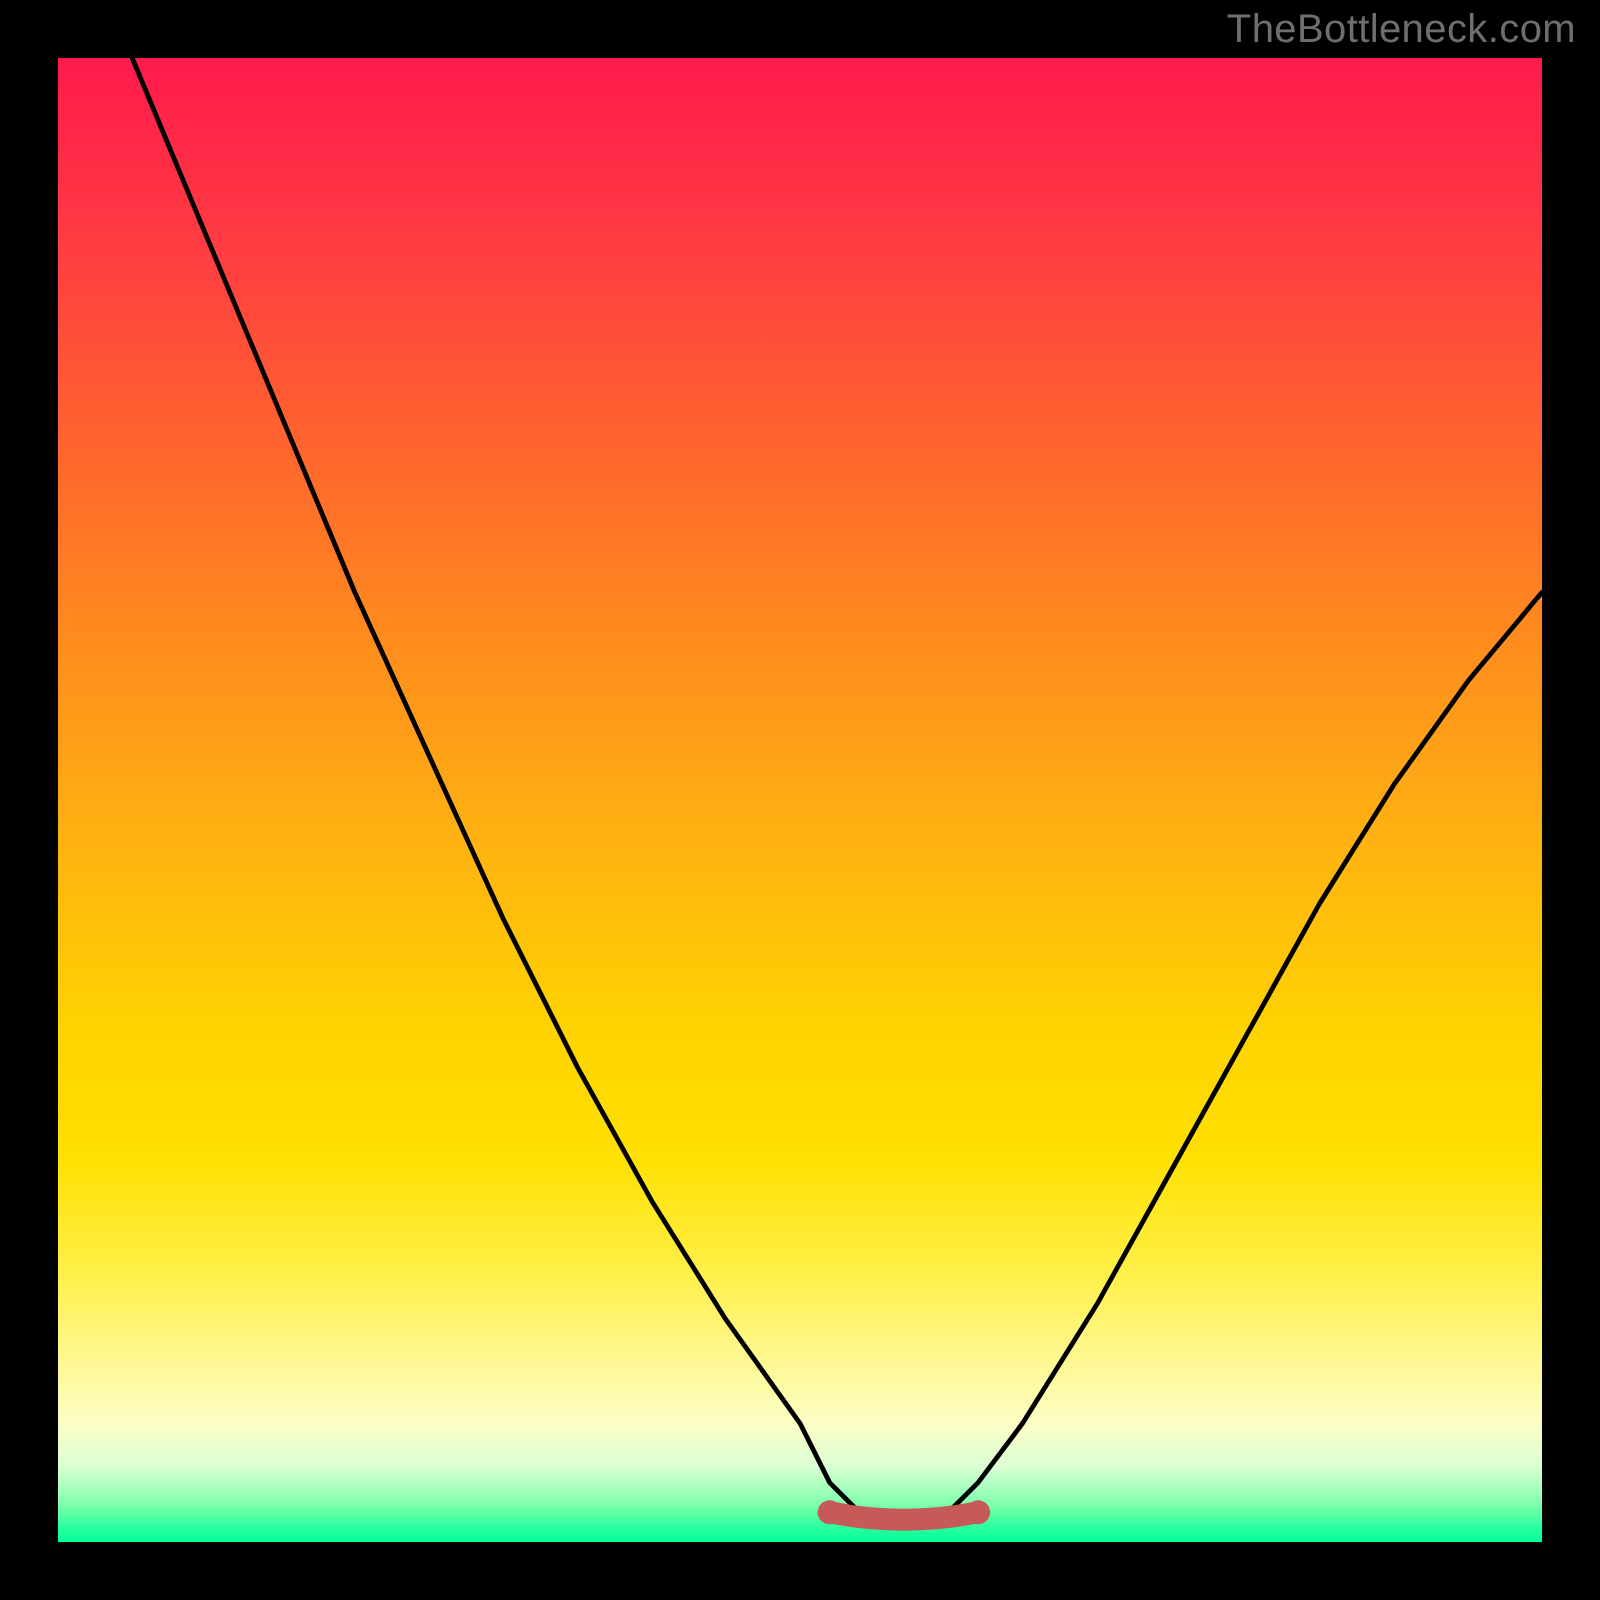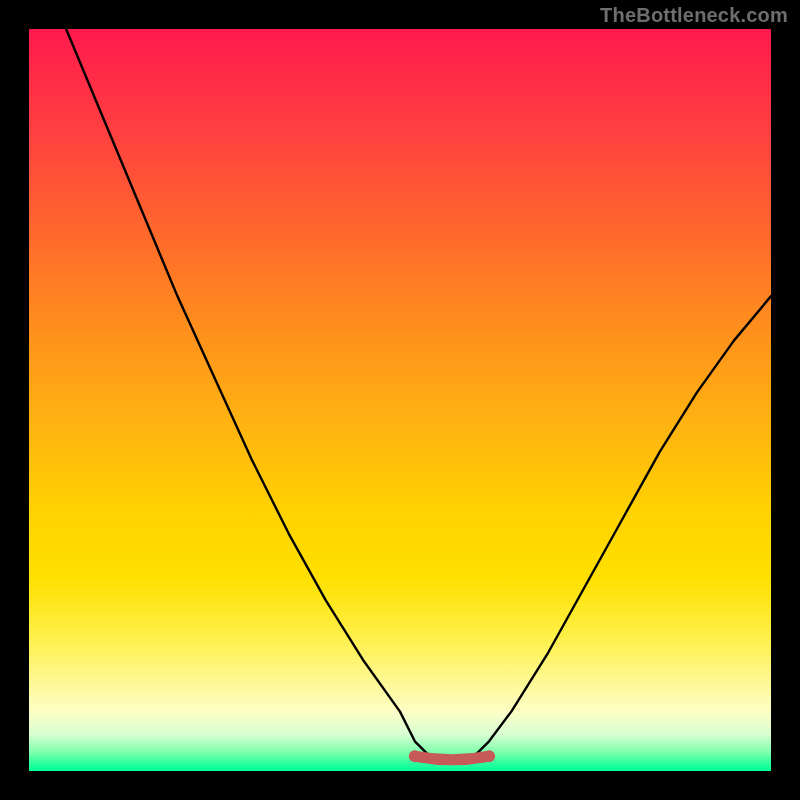--- a/index.html
+++ b/index.html
@@ -40,21 +40,21 @@
     width: 742px;
     height: 742px;
     overflow: visible;
   }
   .attribution {
     position: absolute;
     top: 4px;
     right: 12px;
     font-family: Arial, Helvetica, sans-serif;
     font-size: 20px;
-    font-weight: 700;
+    font-weight: 400;
     color: #6e6e6e;
     letter-spacing: 0.2px;
     text-align: right;
   }
 </style>
 </head>
 <body>
 <div class="frame">
 
   <div class="attribution">TheBottleneck.com</div>

